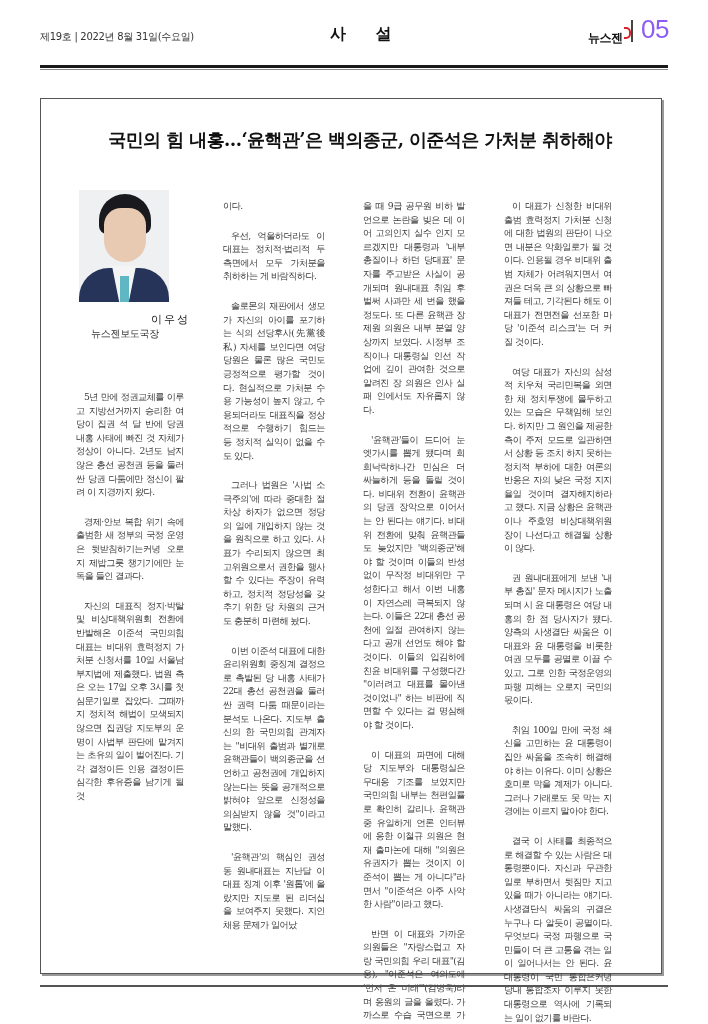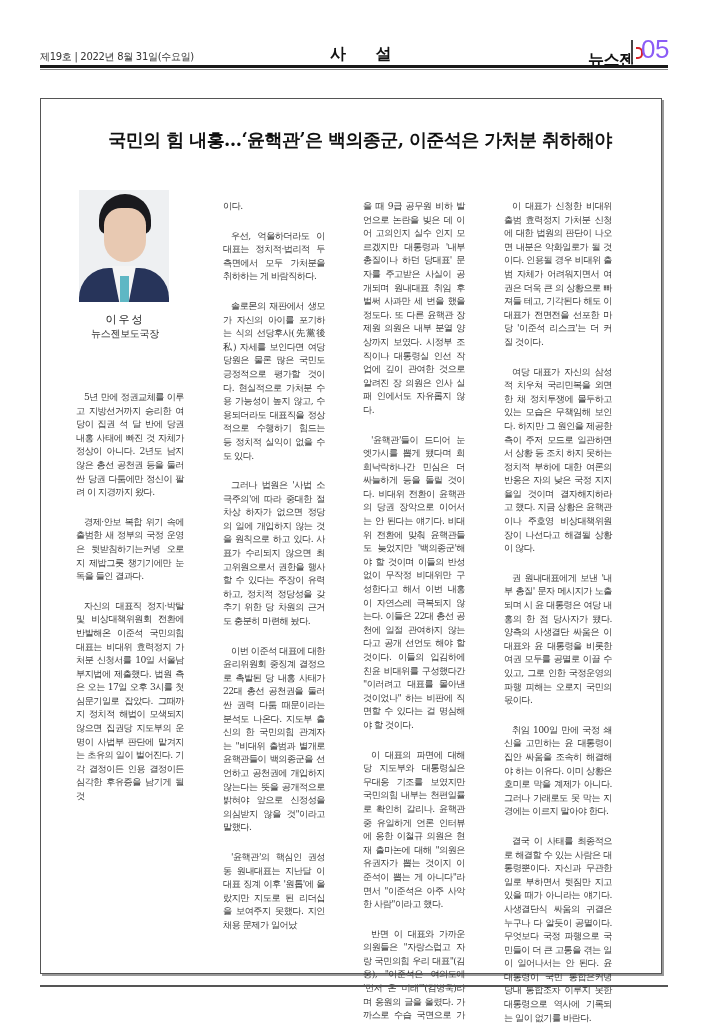--- a/index.html
+++ b/index.html
@@ -1,34 +1,34 @@
 <!DOCTYPE html>
 <html><head>
   <meta charset="utf-8">
   <style>
     html, body { margin: 0; padding: 0; background: #ffffff; }
     body { width: 708px; height: 1024px; position: relative; overflow: hidden; font-family: "DejaVu Sans", sans-serif; color: #222; }
-    .masthead { position: absolute; top: 0; left: 0; width: 708px; height: 60px; margin-top: 20px; }
+    .masthead { position: absolute; top: 0; left: 0; width: 708px; height: 60px; }
     .issue { position: absolute; left: 40px; top: 30px; font-size: 10px; color: #333; letter-spacing: -0.3px; }
     .section { position: absolute; left: 330px; top: 24px; font-size: 16px; font-weight: bold; color: #111; letter-spacing: 12px; }
-    .brand { position: absolute; left: 588px; top: 30px; font-size: 16px; font-weight: bold; color: #111; letter-spacing: -0.5px; }
+    .brand { position: absolute; left: 588px; top: 30px; font-size: 12px; font-weight: bold; color: #111; letter-spacing: -0.5px; }
     .brand .mark { display: inline-block; width: 5px; height: 8px; border: 2px solid #d8232a; border-left: none; border-radius: 0 5px 5px 0; vertical-align: top; margin-left: 1px; margin-top: -3px; }
     .pipe { position: absolute; left: 631px; top: 20px; width: 2px; height: 22px; background: #444; }
     .pageno { position: absolute; left: 641px; top: 14px; font-size: 26px; color: #8b5cf6; font-family: "Liberation Sans", sans-serif; letter-spacing: -0.5px; }
     .topline { position: absolute; left: 40px; top: 65px; width: 628px; height: 3px; background: #1a1a1a; }
     .topline2 { position: absolute; left: 40px; top: 69px; width: 628px; height: 1px; background: #888; }
     .frame { position: absolute; left: 40px; top: 98px; width: 620px; height: 874px; border: 1.5px solid #555; box-shadow: 2px 2px 0 #999; }
     .headline { position: absolute; left: 60px; top: 128px; width: 600px; text-align: center; font-size: 18px; font-weight: bold; font-family: "DejaVu Serif", serif; color: #111; letter-spacing: -0.6px; }
     .photo { position: absolute; left: 79px; top: 190px; width: 90px; height: 112px; background: #eef0f2; overflow: hidden; }
     .photo .hair { position: absolute; left: 20px; top: 4px; width: 52px; height: 40px; background: #1a1a1e; border-radius: 26px 26px 8px 8px; }
     .photo .face { position: absolute; left: 25px; top: 18px; width: 42px; height: 54px; background: #e8c9b2; border-radius: 18px 18px 22px 22px; }
     .photo .body { position: absolute; left: 0; top: 78px; width: 90px; height: 40px; background: #27345a; border-radius: 30px 30px 0 0; }
     .photo .shirt { position: absolute; left: 33px; top: 76px; width: 24px; height: 36px; background: #f4f4f4; clip-path: polygon(0 0, 100% 0, 70% 100%, 30% 100%); }
     .photo .tie { position: absolute; left: 41px; top: 86px; width: 9px; height: 30px; background: #5fb7c4; }
-    .author-name { position: absolute; left: 60px; top: 312px; width: 130px; text-align: center; font-size: 11px; color: #222; letter-spacing: 2px; }
+    .author-name { position: absolute; left: 60px; top: 312px; width: 130px; text-align: right; font-size: 11px; color: #222; letter-spacing: 2px; }
     .author-title { position: absolute; left: 60px; top: 327px; width: 130px; text-align: center; font-size: 10px; color: #333; letter-spacing: -0.3px; }
     .col { position: absolute; font-size: 9.2px; line-height: 13.6px; color: #3a3a3a; text-align: justify; letter-spacing: -0.55px; font-family: "DejaVu Serif", serif; }
     .col p { margin: 16px; text-indent: 8px; }
     .col p.noindent { text-indent: 0; }
     .c1 { left: 60px; top: 374px; width: 140px; }
     .c2 { left: 207px; top: 183px; width: 134px; }
     .c3 { left: 347px; top: 183px; width: 134px; }
     .c4 { left: 488px; top: 183px; width: 140px; }
     .bottomline { position: absolute; left: 40px; top: 985px; width: 628px; height: 1.5px; background: #555; }
   </style>

